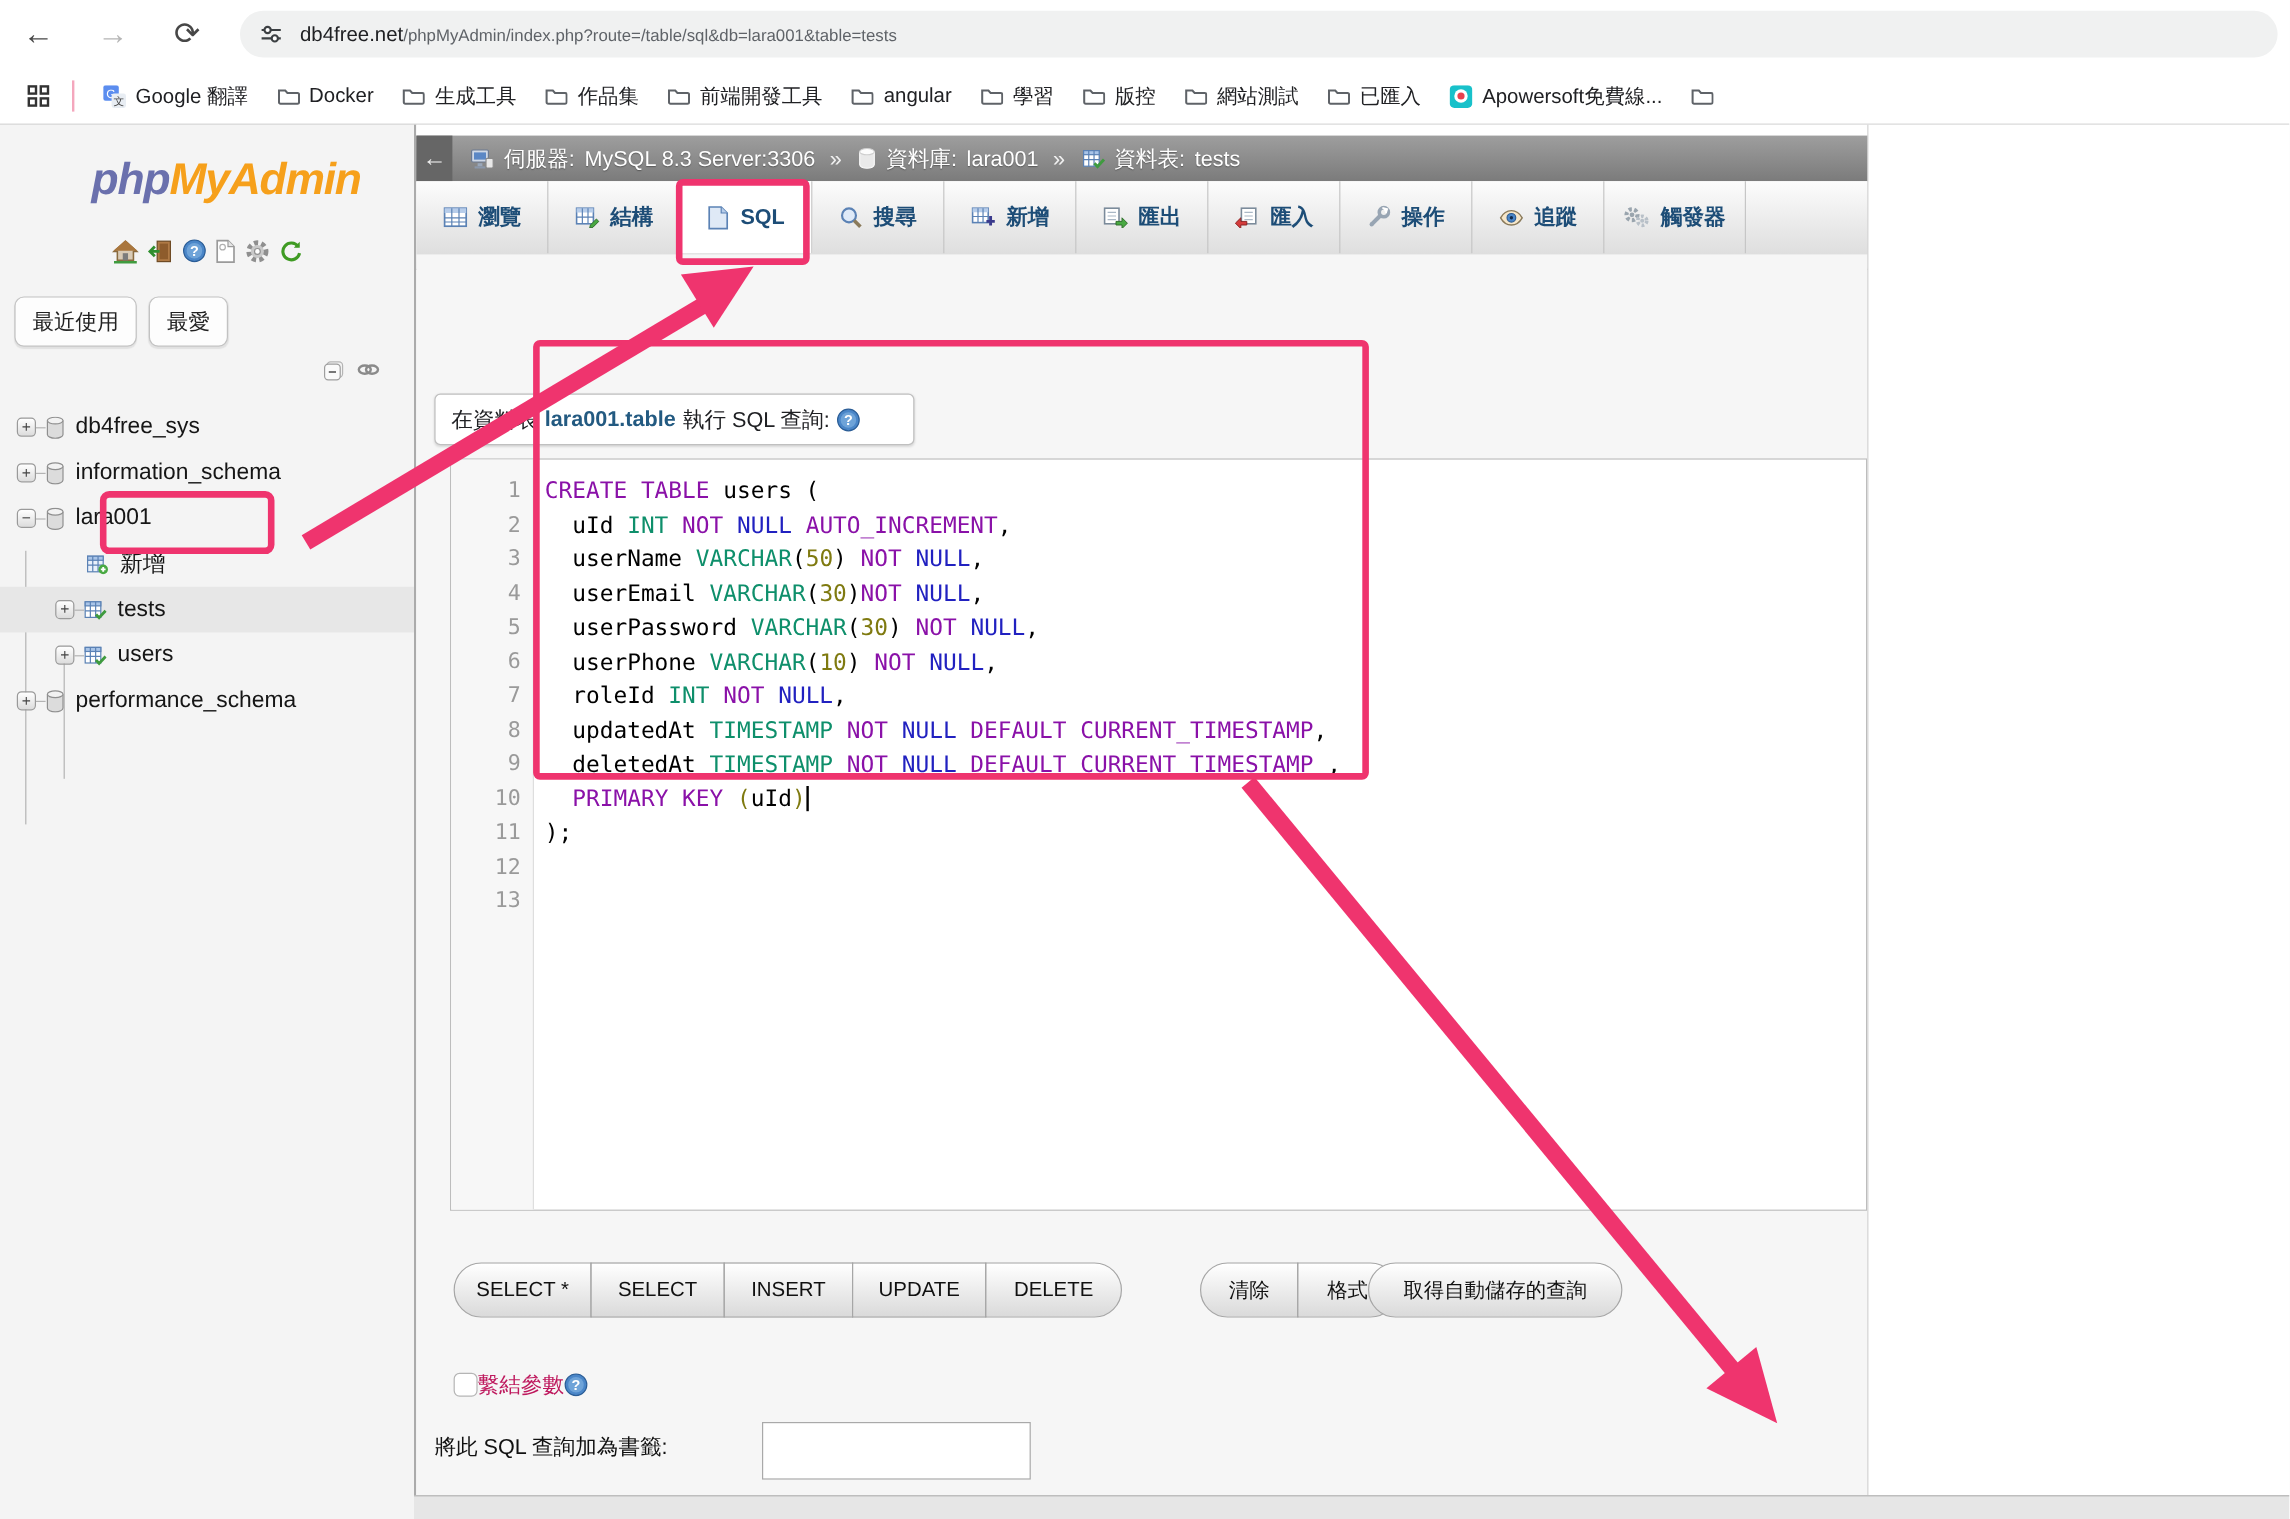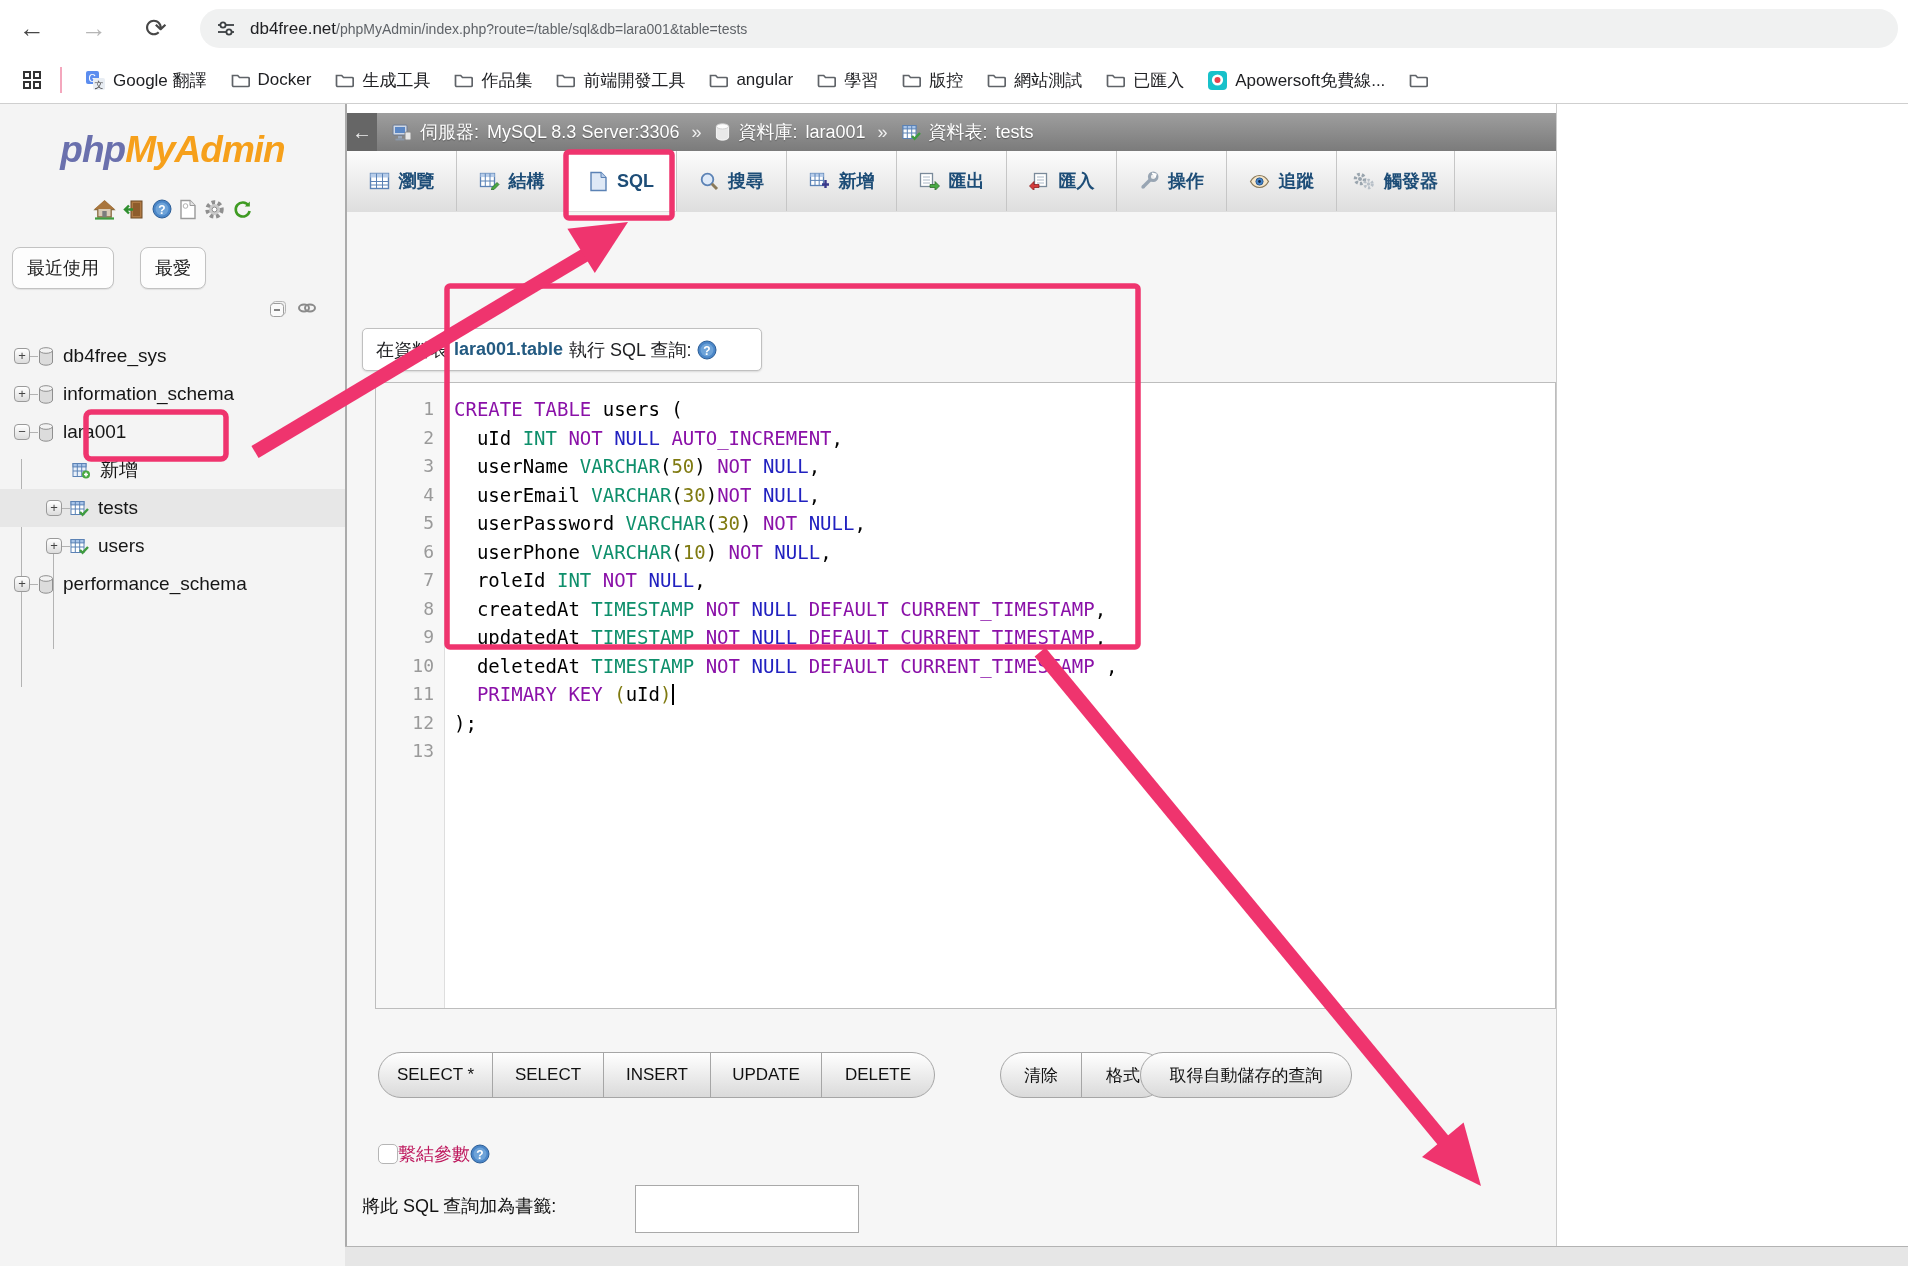--- a/index.html
+++ b/index.html
@@ -24,25 +24,25 @@
   #bm-divider{width:2px;height:26px;background:#f4a7bd;margin-right:12px;}
   .bm{display:flex;align-items:center;gap:8px;padding:5px 12px;border-radius:14px;white-space:nowrap;}
   .bm-label{font-size:17px;color:#202124;}
 
   
   #app{position:absolute;left:0;top:103px;width:1908px;height:1163px;background:#fff;border-top:1px solid #cfcfcf;box-sizing:border-box;}
 
   
   #sidebar{position:absolute;left:0;top:0;width:345px;height:1163px;background:#f4f4f4;}
   #side-divider{position:absolute;left:345px;top:0;width:2px;height:1163px;background:#ababab;}
-  #logo{position:absolute;left:0;top:25px;width:345px;text-align:center;
+  #logo{position:absolute;left:16px;top:25px;width:345px;text-align:center;
     font-size:37px;font-weight:bold;font-style:italic;letter-spacing:-1px;}
   #logo .lp{color:#6a70ad;} #logo .lm{color:#f6a01b;}
   #side-icons{position:absolute;left:0;top:95px;width:345px;display:flex;justify-content:center;gap:7px;}
-  #panel-btns{position:absolute;left:12px;top:143px;display:flex;gap:26px;}
+  #panel-btns{position:absolute;left:12px;top:143px;display:flex;gap:10px;}
   .pbtn{background:#fdfdfd;border:1px solid #c2c2c2;border-radius:8px;font-size:18px;color:#222;
     padding:8px 14px;box-shadow:0 1px 1px rgba(0,0,0,.08);}
   #tree-tools{position:absolute;right:28px;top:196px;display:flex;gap:10px;}
   #tree{position:absolute;left:0;top:233px;width:345px;}
   .trow{position:relative;height:38px;display:flex;align-items:center;}
   .trow.selected{background:#e7e7e7;}
   .texp{width:16px;height:16px;border:1px solid #9a9a9a;border-radius:4px;box-sizing:border-box;
     background:linear-gradient(#ffffff,#dcdcdc);font-size:13px;line-height:13px;text-align:center;
     color:#444;flex:0 0 16px;}
   .tlabel{font-size:19px;color:#161616;margin-left:9px;white-space:nowrap;}
@@ -613,21 +613,20 @@
               <div class="ln">13</div>
             </div>
           <div id="codelines">
               <div class="cl"><span class="c-kw">CREATE TABLE</span><span class="c-pl"> users (</span></div>
               <div class="cl"><span class="c-pl">  uId </span><span class="c-ty">INT </span><span class="c-kw">NOT </span><span class="c-at">NULL </span><span class="c-kw">AUTO_INCREMENT</span><span class="c-pl">,</span></div>
               <div class="cl"><span class="c-pl">  userName </span><span class="c-ty">VARCHAR</span><span class="c-pl">(</span><span class="c-nu">50</span><span class="c-pl">) </span><span class="c-kw">NOT </span><span class="c-at">NULL</span><span class="c-pl">,</span></div>
               <div class="cl"><span class="c-pl">  userEmail </span><span class="c-ty">VARCHAR</span><span class="c-pl">(</span><span class="c-nu">30</span><span class="c-pl">)</span><span class="c-kw">NOT </span><span class="c-at">NULL</span><span class="c-pl">,</span></div>
               <div class="cl"><span class="c-pl">  userPassword </span><span class="c-ty">VARCHAR</span><span class="c-pl">(</span><span class="c-nu">30</span><span class="c-pl">) </span><span class="c-kw">NOT </span><span class="c-at">NULL</span><span class="c-pl">,</span></div>
               <div class="cl"><span class="c-pl">  userPhone </span><span class="c-ty">VARCHAR</span><span class="c-pl">(</span><span class="c-nu">10</span><span class="c-pl">) </span><span class="c-kw">NOT </span><span class="c-at">NULL</span><span class="c-pl">,</span></div>
               <div class="cl"><span class="c-pl">  roleId </span><span class="c-ty">INT </span><span class="c-kw">NOT </span><span class="c-at">NULL</span><span class="c-pl">,</span></div>
-              <div class="cl"><span class="c-pl">  createdAt </span><span class="c-ty">TIMESTAMP </span><span class="c-kw">NOT </span><span class="c-at">NULL </span><span class="c-kw">DEFAULT CURRENT_TIMESTAMP</span><span class="c-pl">,</span></div>
               <div class="cl"><span class="c-pl">  updatedAt </span><span class="c-ty">TIMESTAMP </span><span class="c-kw">NOT </span><span class="c-at">NULL </span><span class="c-kw">DEFAULT CURRENT_TIMESTAMP</span><span class="c-pl">,</span></div>
               <div class="cl"><span class="c-pl">  deletedAt </span><span class="c-ty">TIMESTAMP </span><span class="c-kw">NOT </span><span class="c-at">NULL </span><span class="c-kw">DEFAULT CURRENT_TIMESTAMP</span><span class="c-pl"> ,</span></div>
               <div class="cl"><span class="c-pl">  </span><span class="c-kw">PRIMARY KEY </span><span class="c-nu">(</span><span class="c-pl">uId</span><span class="c-nu">)</span><span class="caret"></span></div>
               <div class="cl"><span class="c-pl">);</span></div>
               <div class="cl"></div>
             </div>
         </div>
 
         <div class="btnrow" style="left:31px;top:840px;" id="grp-query">
             <div class="qbtn first" style="width: 115px;">SELECT *</div>

